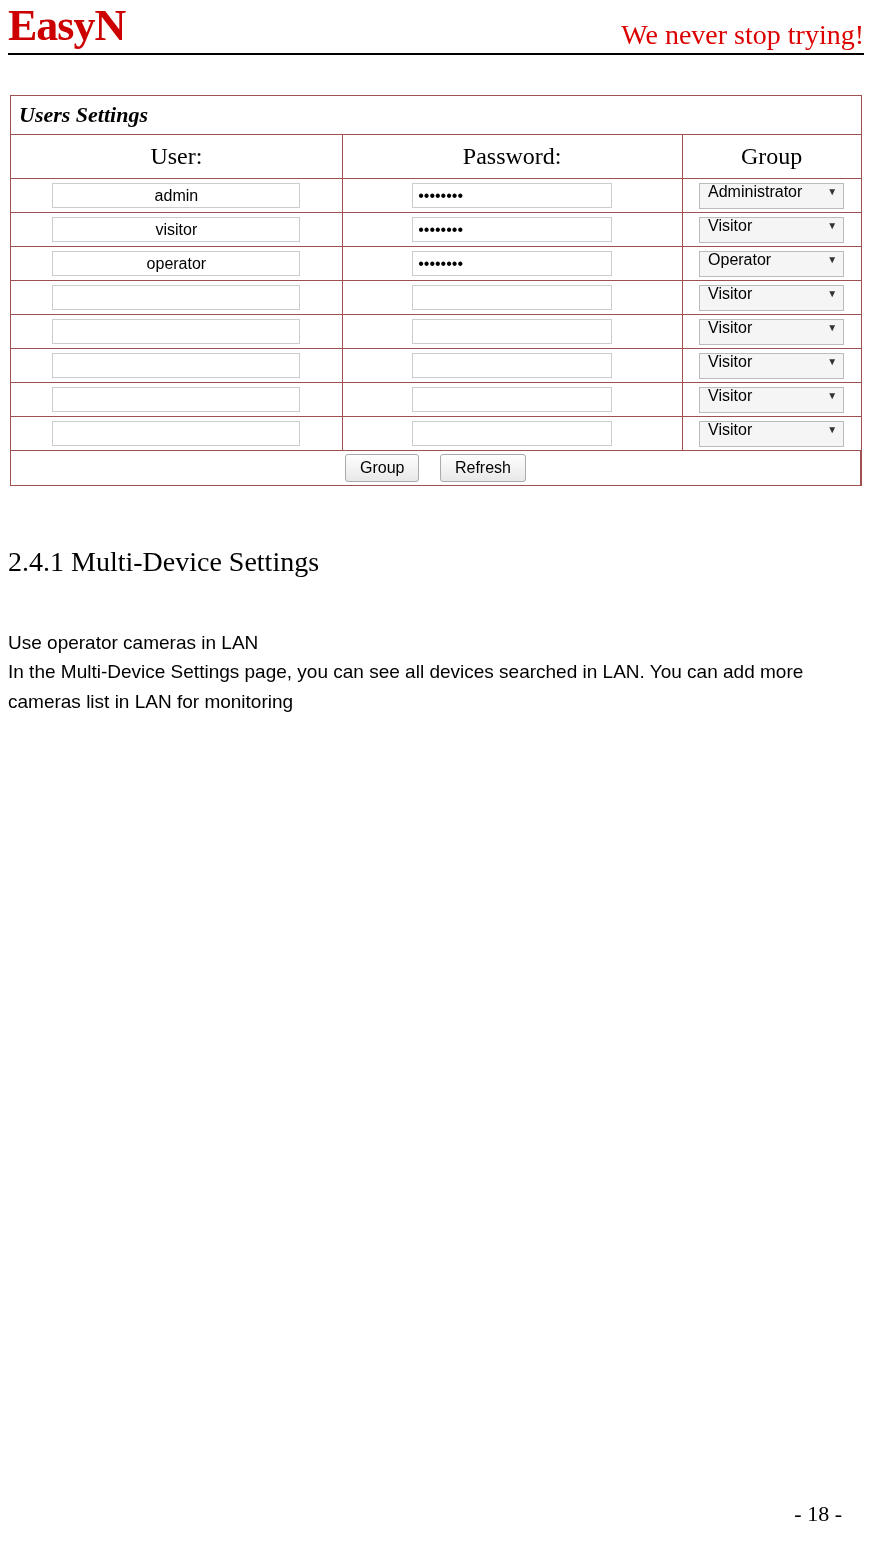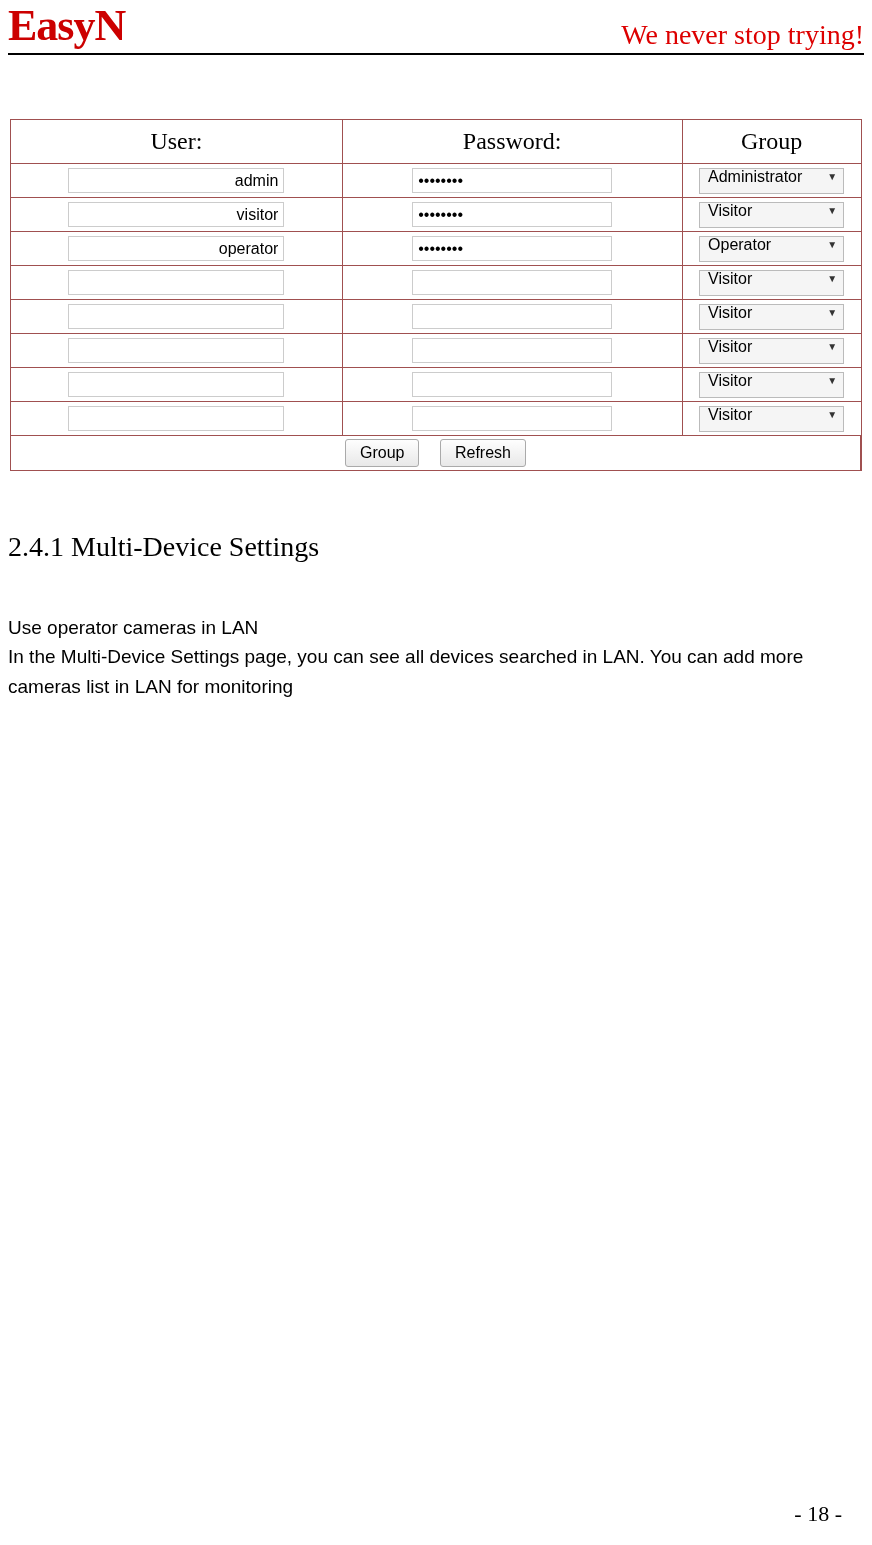--- a/index.html
+++ b/index.html
@@ -10,21 +10,21 @@
       font-family: Arial, sans-serif;
       position: relative;
       padding: 0 8px;
     }
     .header {
       display: flex;
       justify-content: space-between;
       align-items: flex-end;
       border-bottom: 2px solid #000;
       padding-bottom: 2px;
-      margin-bottom: 64px;
+      margin-bottom: 40px;
     }
     .logo {
       font-family: Georgia, 'Times New Roman', serif;
       font-weight: bold;
       font-size: 44px;
       color: #cc0000;
       letter-spacing: -1px;
     }
     .tagline {
       font-family: 'Times New Roman', serif;
@@ -61,27 +61,27 @@
     table.users td {
       border-bottom: 1px solid #a05050;
       padding: 3px 6px;
       text-align: center;
       height: 34px;
     }
     table.users td:nth-child(1) { border-right: 1px solid #a05050; }
     table.users td:nth-child(2) { border-right: 1px solid #a05050; }
     table.users tr:last-child td { border-bottom: none; }
     .text-input {
-      width: 216px;
+      width: 248px;
       height: 25px;
       border: 1px solid #ccc;
       font-family: Arial, sans-serif;
       font-size: 16px;
       padding: 2px 5px;
-      text-align: right;
+      text-align: center;
     }
     .pwd-input {
       width: 200px;
       height: 25px;
       border: 1px solid #ccc;
       font-size: 16px;
       padding: 2px 5px;
       letter-spacing: 0px;
       text-align: left;
     }
@@ -141,20 +141,21 @@
   </style>
 </head>
 <body>
 
 <div class="header">
   <div class="logo">EasyN</div>
   <div class="tagline">We never stop trying!</div>
 </div>
 
 <div class="settings-panel">
+  <div class="panel-title">Users Settings</div>
   <table class="users">
     <thead>
       <tr>
         <th>User:</th>
         <th>Password:</th>
         <th>Group</th>
       </tr>
     </thead>
     <tbody>
       <tr>

